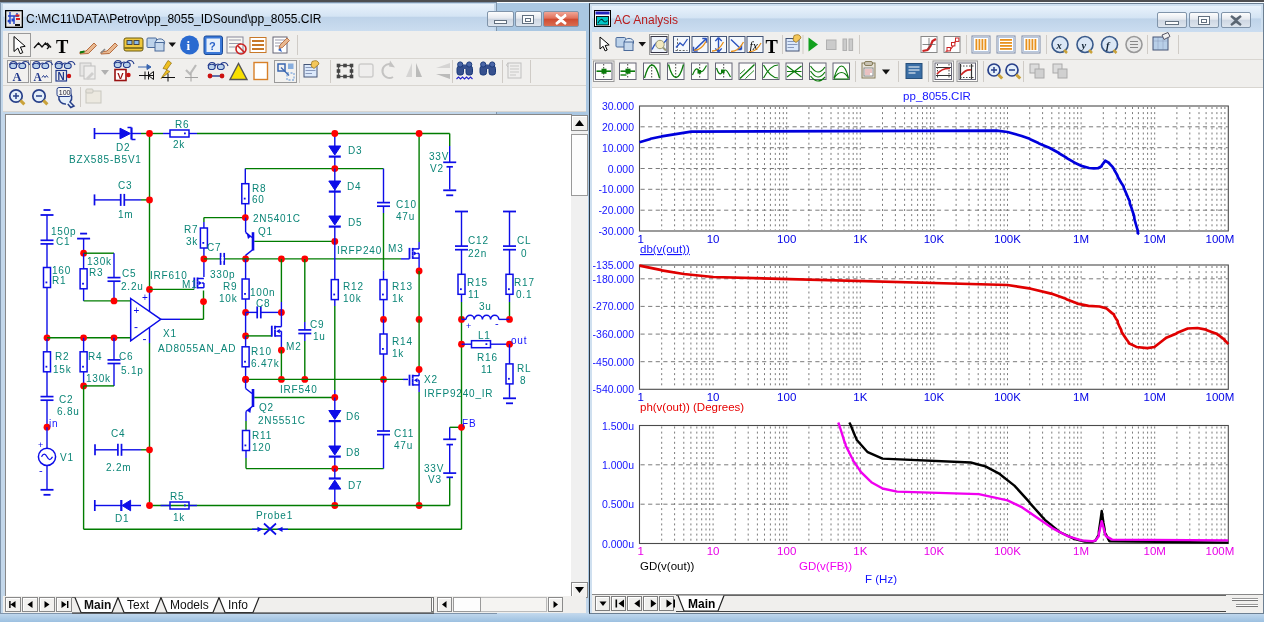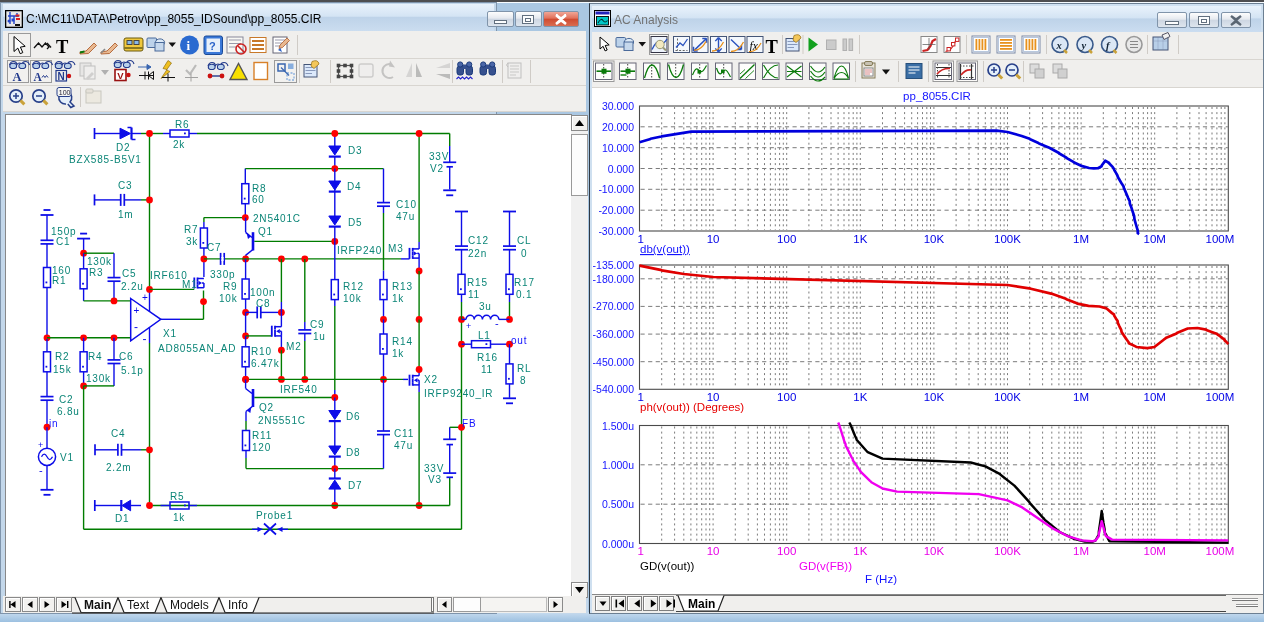--- a/index.html
+++ b/index.html
@@ -11,21 +11,21 @@
 .white{position:absolute;background:#fff}
 svg{display:block}
 </style></head><body>
 <div id="page">
 <div class="abs" style="left:0;top:0;width:1264px;height:2px;background:#4e4e50"></div>
 <div class="abs" style="left:0;top:2px;width:1264px;height:1px;background:#f6fbff"></div>
 <div class="abs" style="left:0;top:612px;width:1264px;height:10px;background:linear-gradient(180deg,#c8dcef,#9cc0e0)"></div>
 
 <div class="abs" style="left:589px;top:3px;width:675px;height:611px;border:1px solid #6c7f92;border-left:1px solid #2e3944;background:#cfe0f0">
 <div class="tbar" style="left:2px;top:2px;right:2px;height:26px"></div>
-<div class="ttext" style="left:24px;top:9px;font-size:12px;color:#737373">AC Analysis</div>
+<div class="ttext" style="left:24px;top:9px;font-size:12px;color:#b91c1c">AC Analysis</div>
 <svg class="abs" style="left:4px;top:6px" width="18" height="18" viewBox="0 0 18 18">
 <rect x="0.5" y="0.5" width="16" height="16" fill="#fff" stroke="#000"></rect>
 <rect x="1.5" y="1.5" width="14" height="3" fill="#2222bb"></rect>
 <rect x="2.5" y="6.5" width="12" height="8.5" fill="#00c8c8" stroke="#000" stroke-width="0.9"></rect>
 <path d="M4 13 Q7 7.5 9 10.5 T 13.5 10.5" stroke="#003838" fill="none" stroke-width="1.1"></path>
       </svg>
 <div class="btn" style="left:567px;top:8px;width:30px;height:16px"></div>
 <div class="btn" style="left:599px;top:8px;width:30px;height:16px"></div>
 <div class="btn" style="left:631px;top:8px;width:30px;height:16px"></div>
 <div class="abs" style="left:575px;top:17px;width:14px;height:4px;background:#fcfdfe;border:1px solid #62707f"></div>

